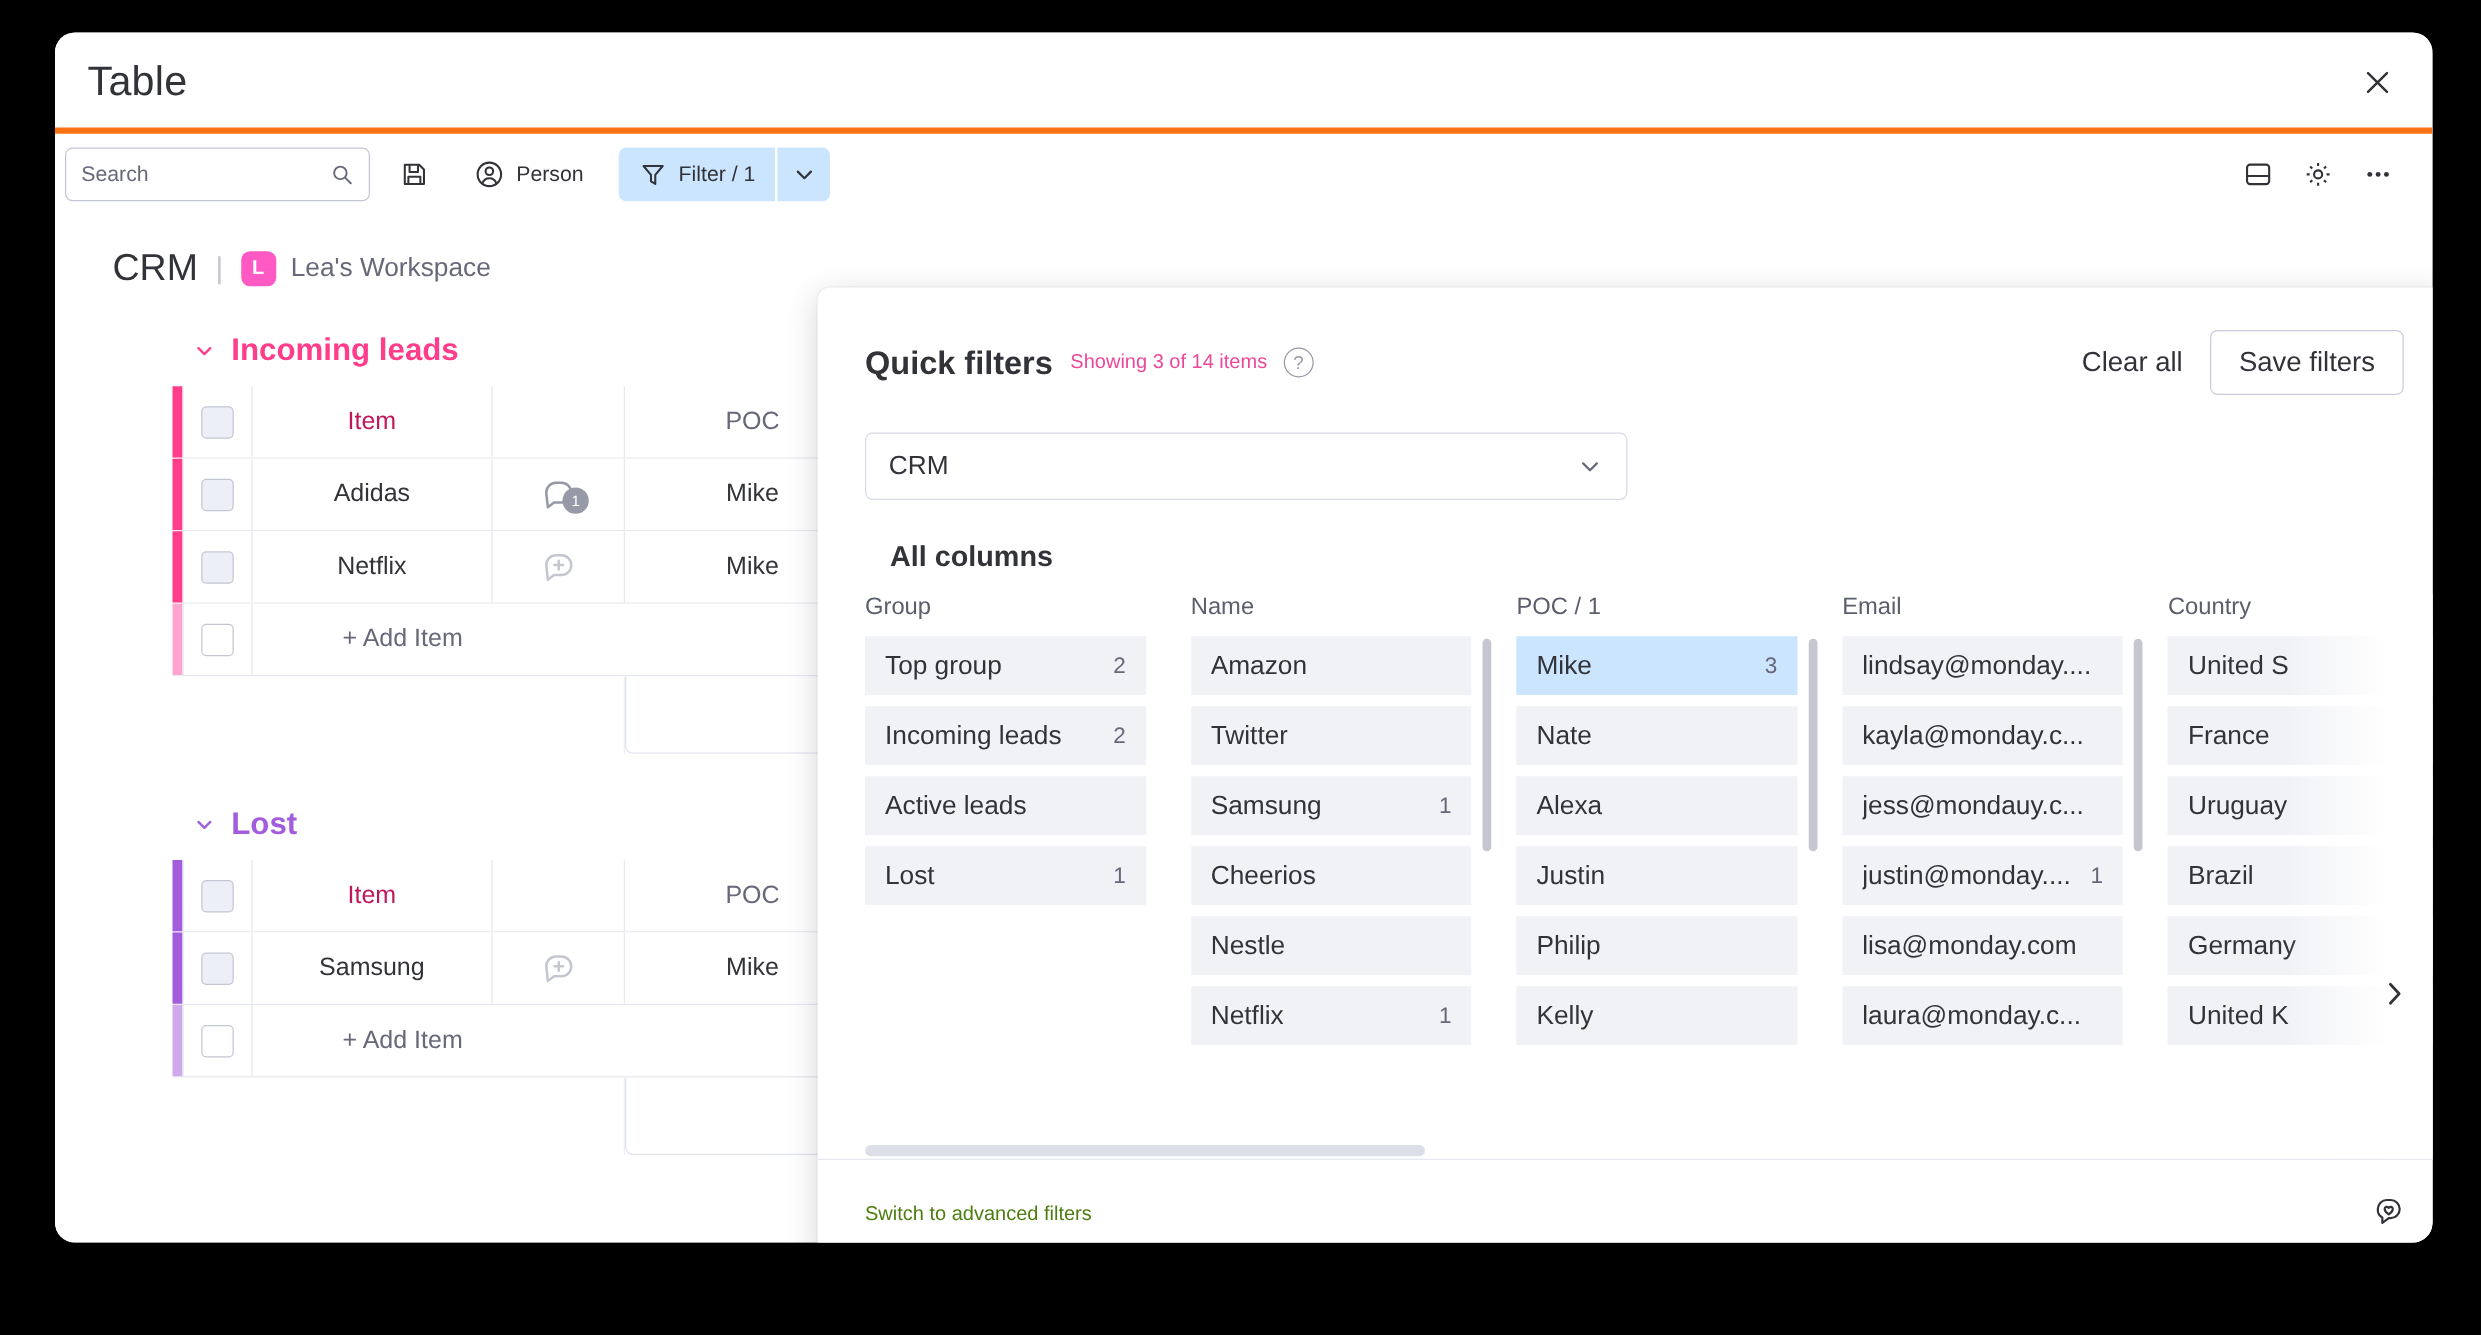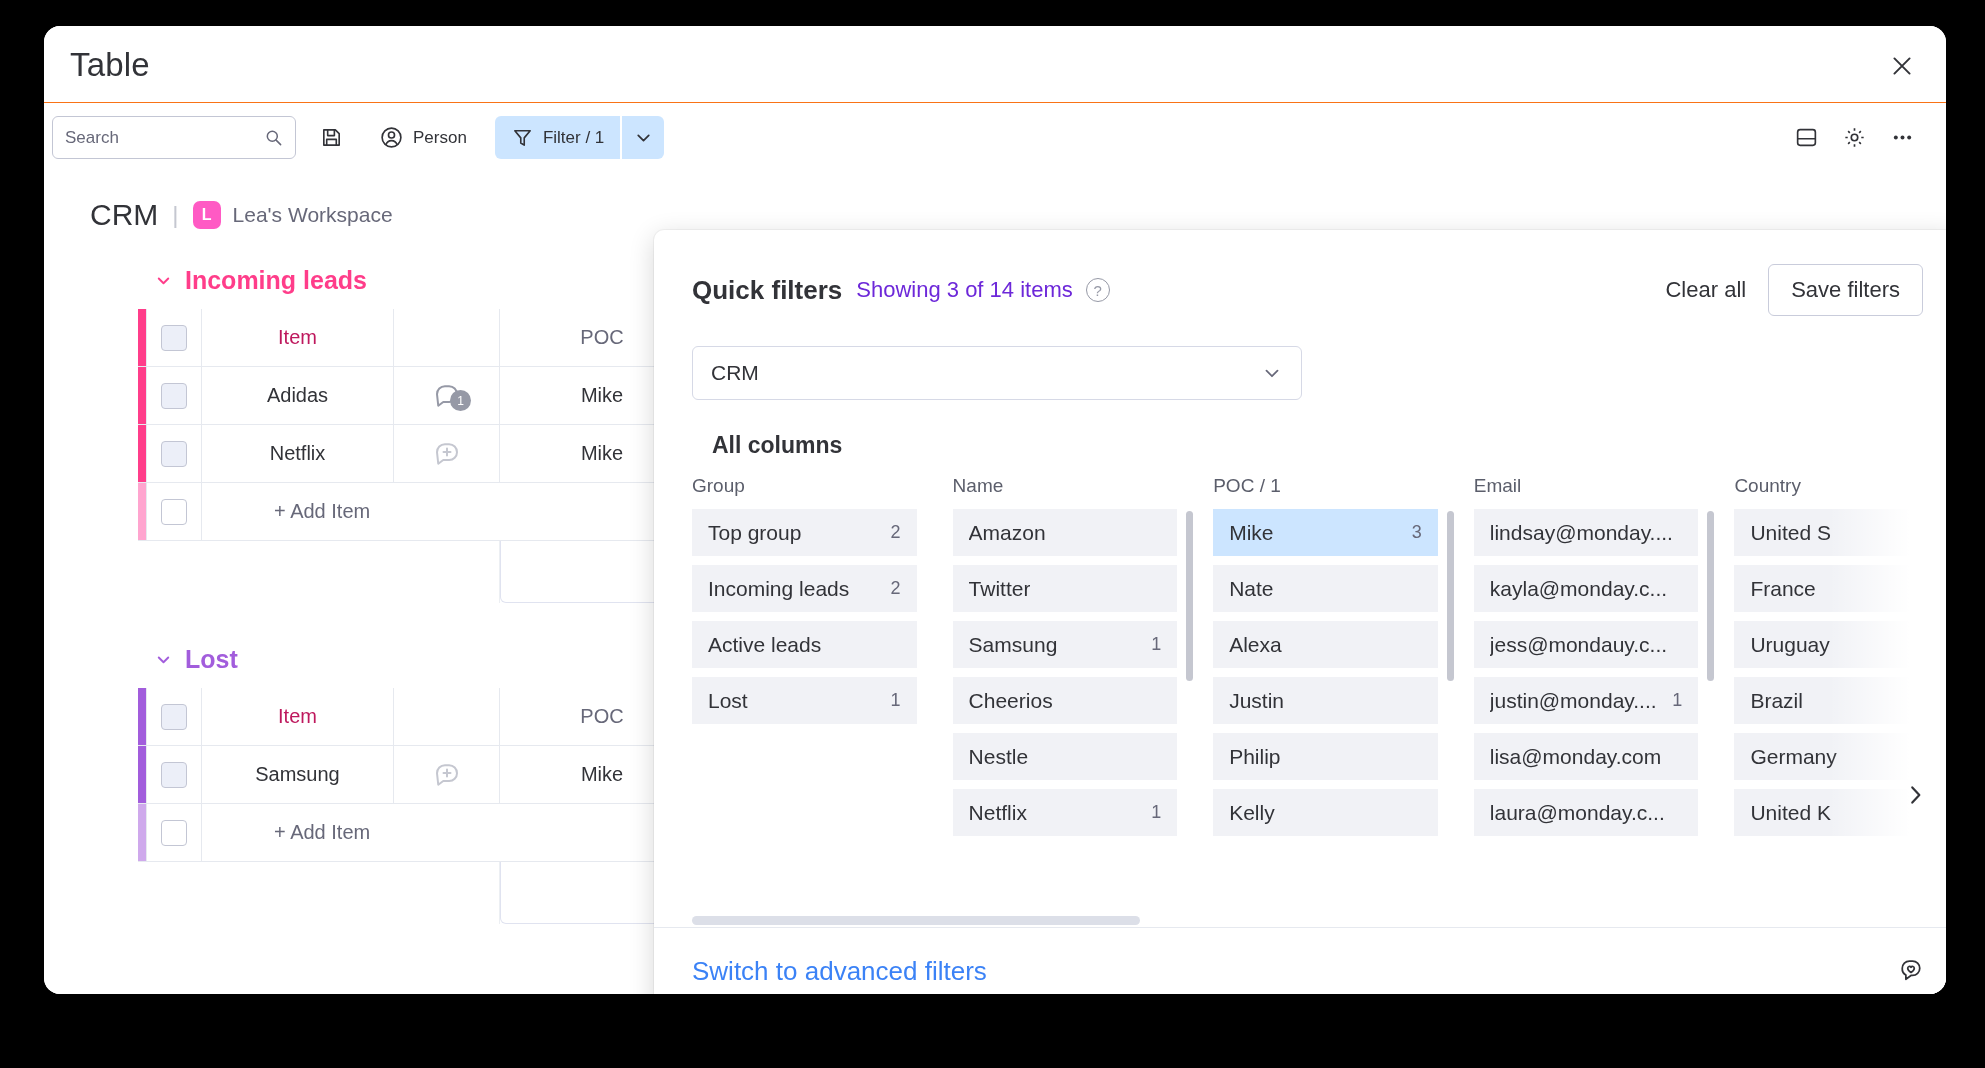--- a/index.html
+++ b/index.html
@@ -43,21 +43,21 @@
     display: flex; align-items: center; justify-content: center;
     border-radius: 6px;
     cursor: pointer;
   }
   .close-btn svg { width: 26px; height: 26px; }
 
   
   .toolbar {
     position: relative;
     height: 70px;
-    border-top: 1px solid #f97316;
+    border-top: 5px solid #f97316;
     background: #fff;
     display: flex;
     align-items: center;
     padding: 0 0 0 8px;
   }
   .search-box {
     position: relative;
     margin-left: 0px;
     width: 244px; height: 43px;
     border: 1px solid #c3c6d4;
@@ -230,21 +230,21 @@
     box-shadow: 0 6px 26px rgba(0,0,0,.16), 0 0 0 1px rgba(0,0,0,.04);
     display: flex; flex-direction: column;
     overflow: hidden;
   }
   .panel-head {
     position: relative;
     padding: 34px 36px 0 38px;
     display: flex; align-items: center;
   }
   .qf-title { font-size: 26px; font-weight: bold; color: #323338; }
-  .qf-sub { font-size: 22px; color: #6d28d9; margin-left: 14px; text-align: right; }
+  .qf-sub { font-size: 16px; color: #ec4899; margin-left: 14px; text-align: right; }
   .help-icon {
     margin-left: 13px;
     width: 24px; height: 24px;
     border: 1.6px solid #9699a6; border-radius: 50%;
     color: #9699a6; font-size: 15px;
     display: flex; align-items: center; justify-content: center;
     cursor: pointer;
   }
   .head-right { margin-left: auto; display: flex; align-items: center; gap: 22px; }
   .clear-all { font-size: 22px; color: #323338; cursor: pointer; }
@@ -321,21 +321,21 @@
     left: 38px; bottom: 2px;
     width: 448px; height: 9px;
     background: #dcdfe8; border-radius: 6px;
   }
   .panel-foot {
     height: 88px;
     border-top: 1px solid #e6e9ef;
     display: flex; align-items: center;
     padding: 0 34px 0 38px;
   }
-  .adv-link { font-size: 26px; color: #3b82f6; cursor: pointer; }
+  .adv-link { font-size: 16px; color: #4d7c0f; cursor: pointer; }
   .feedback-icon { margin-left: auto; cursor: pointer; }
 </style>
 </head>
 <body>
 
 <div class="screen">
   <div class="window">
 
     <div class="titlebar">
       <div class="title-text">Table</div>

